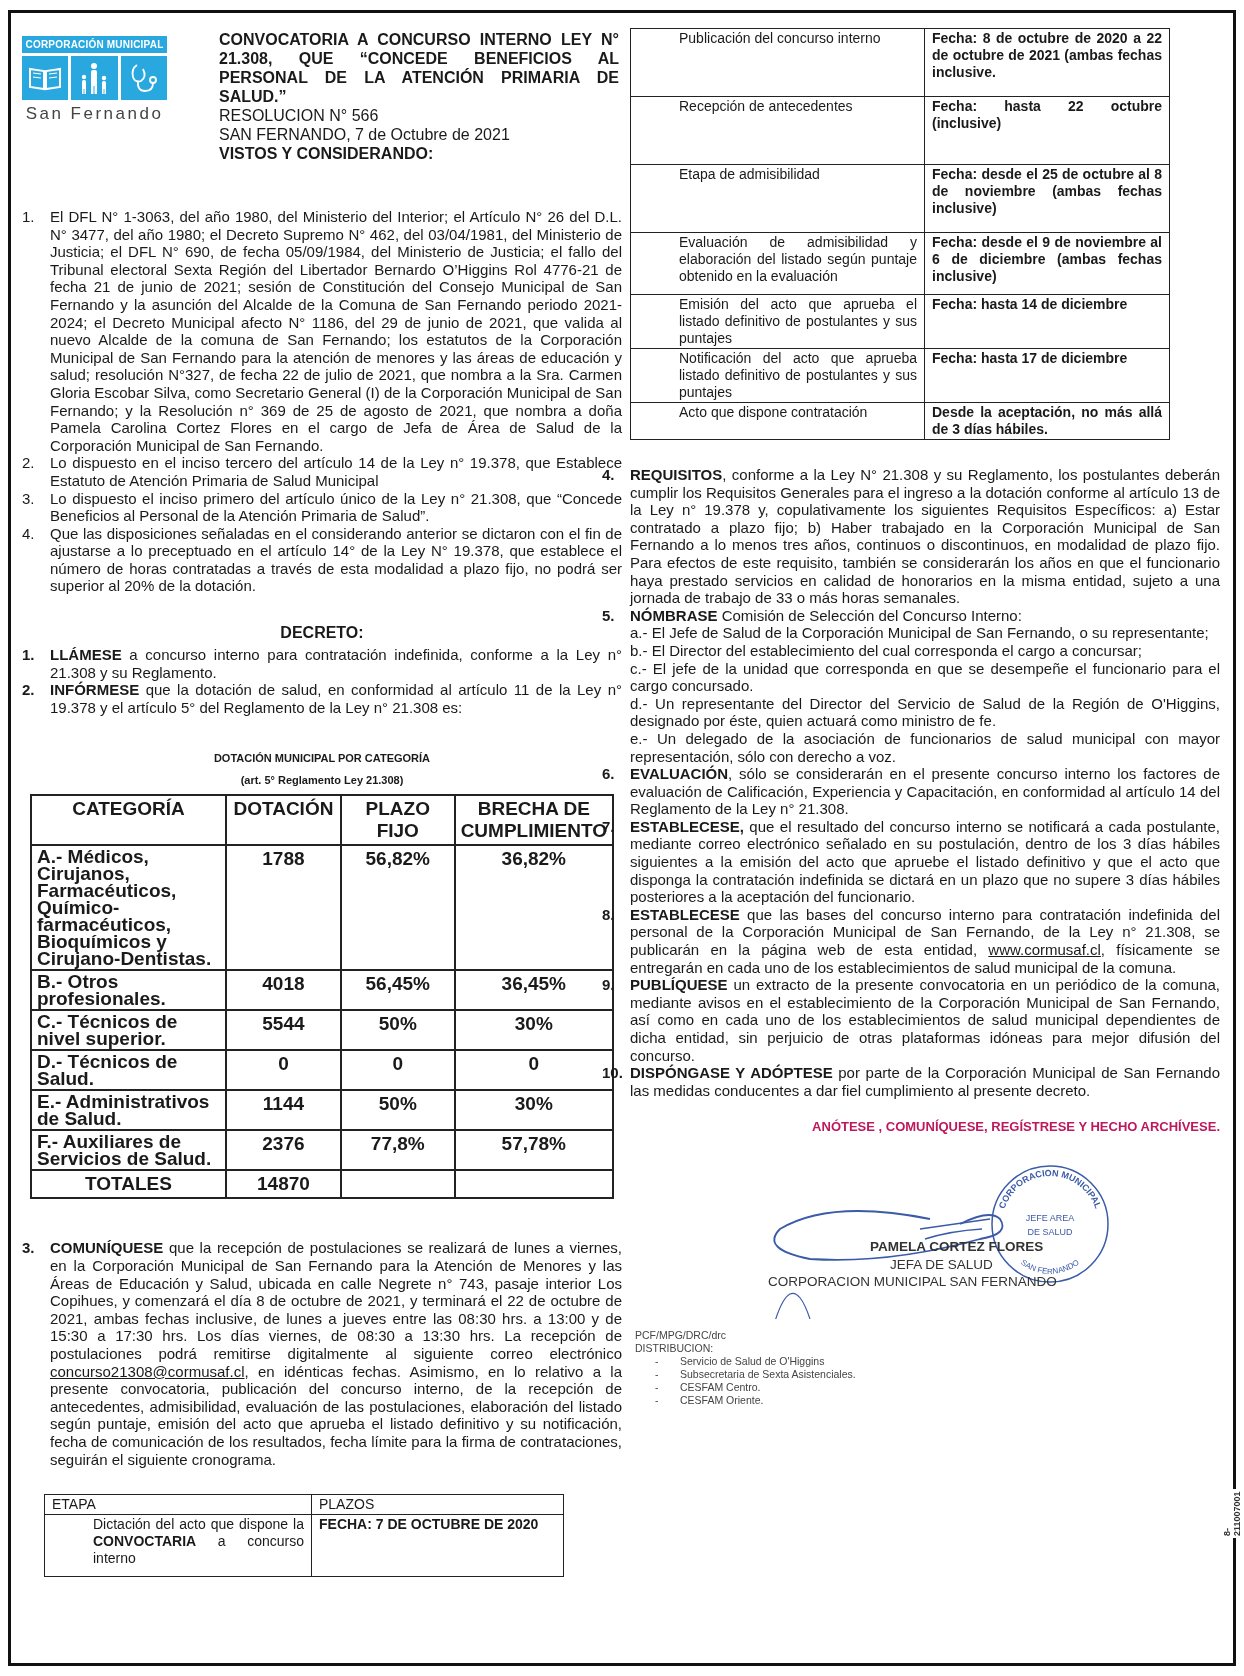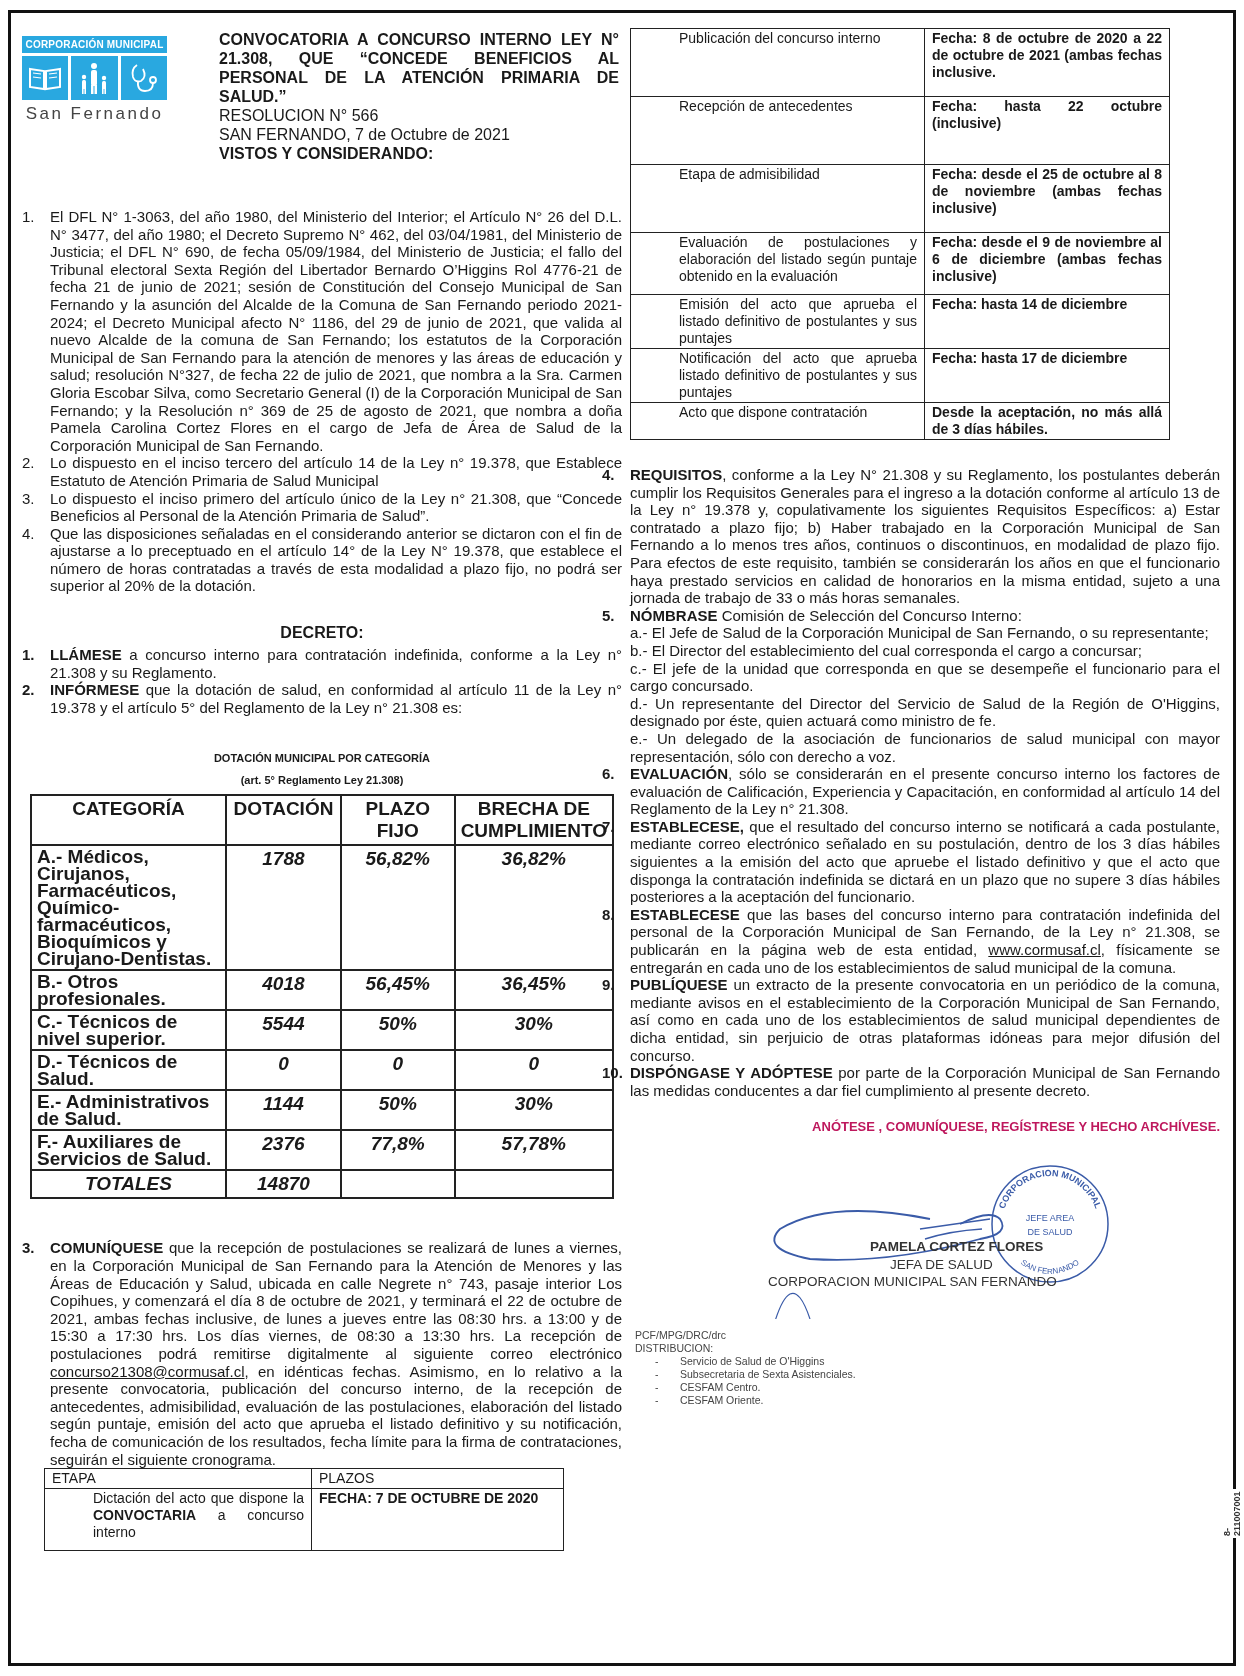--- a/index.html
+++ b/index.html
@@ -31,21 +31,21 @@
   .kw { font-weight: bold; }
   .link { text-decoration: underline; }
 
   .section-title { text-align: center; font-weight: bold; font-size: 16px; margin: 12px 0 4px 0; }
   .tbl-title { text-align: center; font-weight: bold; font-size: 11px; }
 
   table { border-collapse: collapse; }
   .dot-table { width: 584px; margin-left: 8px; font-size: 19px; font-weight: bold; }
   .dot-table td, .dot-table th { border: 2px solid #222; vertical-align: top; padding: 2px 5px; }
   .dot-table th { text-align: center; font-weight: bold; height: 40px; line-height: 22px; }
-  .dot-table td.c { text-align: center; font-style: italic; }
+  .dot-table td.c { text-align: center; }
   .dot-table td.cat { line-height: 17px; }
 
   .sched { font-size: 14px; line-height: 17px; }
   .sched td { border: 1.5px solid #222; vertical-align: top; padding: 1px 7px; }
   .sched td.s { text-align: justify; padding-left: 48px; }
   .sched td.p { font-weight: bold; text-align: justify; }
 
   .sign-area { position: relative; height: 260px; }
   .anotese { position: absolute; right: 0; top: 20px; font-weight: bold; font-size: 13px; color: #be185d; }
   .sig-name { position: absolute; left: 220px; top: 140px; font-weight: bold; font-size: 13.5px; color: #333; }
@@ -196,21 +196,21 @@
       </tbody>
   </table>
 
   <div class="list" style="margin-top:40px;">
     <div class="item">
         <span class="num bnum">3.</span>
         <span class="txt"><span class="kw">COMUNÍQUESE</span><span> que la recepción de postulaciones se realizará de lunes a viernes, en la Corporación Municipal de San Fernando para la Atención de Menores y las Áreas de Educación y Salud, ubicada en calle Negrete n° 743, pasaje interior Los Copihues, y comenzará el día 8 de octubre de 2021, y terminará el 22 de octubre de 2021, ambas fechas inclusive, de lunes a jueves entre las 08:30 hrs. a 13:00 y de 15:30 a 17:30 hrs. Los días viernes, de 08:30 a 13:30 hrs. La recepción de postulaciones podrá remitirse digitalmente al siguiente correo electrónico </span><span class="link">concurso21308@cormusaf.cl</span><span>, en idénticas fechas. Asimismo, en lo relativo a la presente convocatoria, publicación del concurso interno, de la recepción de antecedentes, admisibilidad, evaluación de las postulaciones, elaboración del listado según puntaje, emisión del acto que aprueba el listado definitivo y su notificación, fecha de comunicación de los resultados, fecha límite para la firma de contrataciones, seguirán el siguiente cronograma.</span></span>
       </div>
   </div>
 
-  <table class="sched" style="margin-left:22px; width:520px;">
+  <table class="sched" style="margin-top:26px; margin-left:22px; width:520px;">
     <tbody>
         <tr>
       <td style="width:252px">ETAPA</td>
       <td>PLAZOS</td>
     </tr>
     <tr style="height:62px">
       <td class="s"><span>Dictación del acto que dispone la </span><b>CONVOCTARIA</b><span> a concurso interno</span></td>
       <td class="p">FECHA: 7 DE OCTUBRE DE 2020</td>
     </tr>
   </tbody>
@@ -226,21 +226,21 @@
         </tr>
         <tr style="height: 68px;">
           <td class="s" style="width: 238px;">Recepción de antecedentes</td>
           <td class="p">Fecha: hasta 22 octubre (inclusive)</td>
         </tr>
         <tr style="height: 68px;">
           <td class="s" style="width: 238px;">Etapa de admisibilidad</td>
           <td class="p">Fecha: desde el 25 de octubre al 8 de noviembre (ambas fechas inclusive)</td>
         </tr>
         <tr style="height: 62px;">
-          <td class="s" style="width: 238px;">Evaluación de postulaciones y elaboración del listado según puntaje obtenido en la evaluación</td>
+          <td class="s" style="width: 238px;">Evaluación de admisibilidad y elaboración del listado según puntaje obtenido en la evaluación</td>
           <td class="p">Fecha: desde el 9 de noviembre al 6 de diciembre (ambas fechas inclusive)</td>
         </tr>
         <tr style="height: 52px;">
           <td class="s" style="width: 238px;">Emisión del acto que aprueba el listado definitivo de postulantes y sus puntajes</td>
           <td class="p">Fecha: hasta 14 de diciembre</td>
         </tr>
         <tr style="height: 52px;">
           <td class="s" style="width: 238px;">Notificación del acto que aprueba listado definitivo de postulantes y sus puntajes</td>
           <td class="p">Fecha: hasta 17 de diciembre</td>
         </tr>

